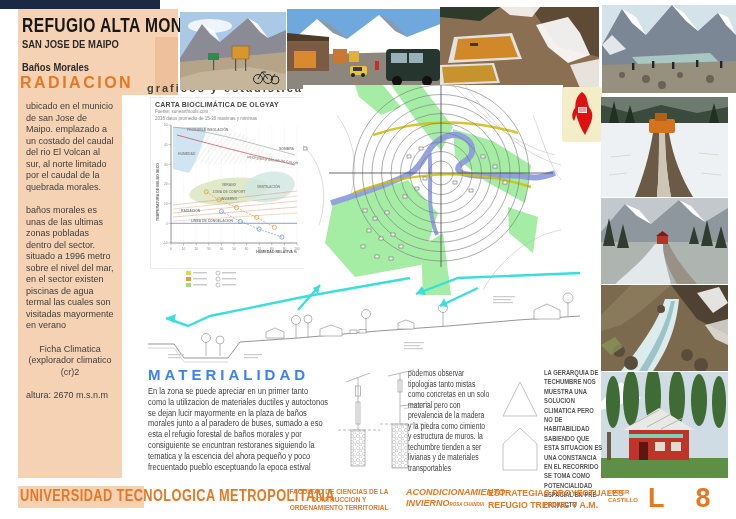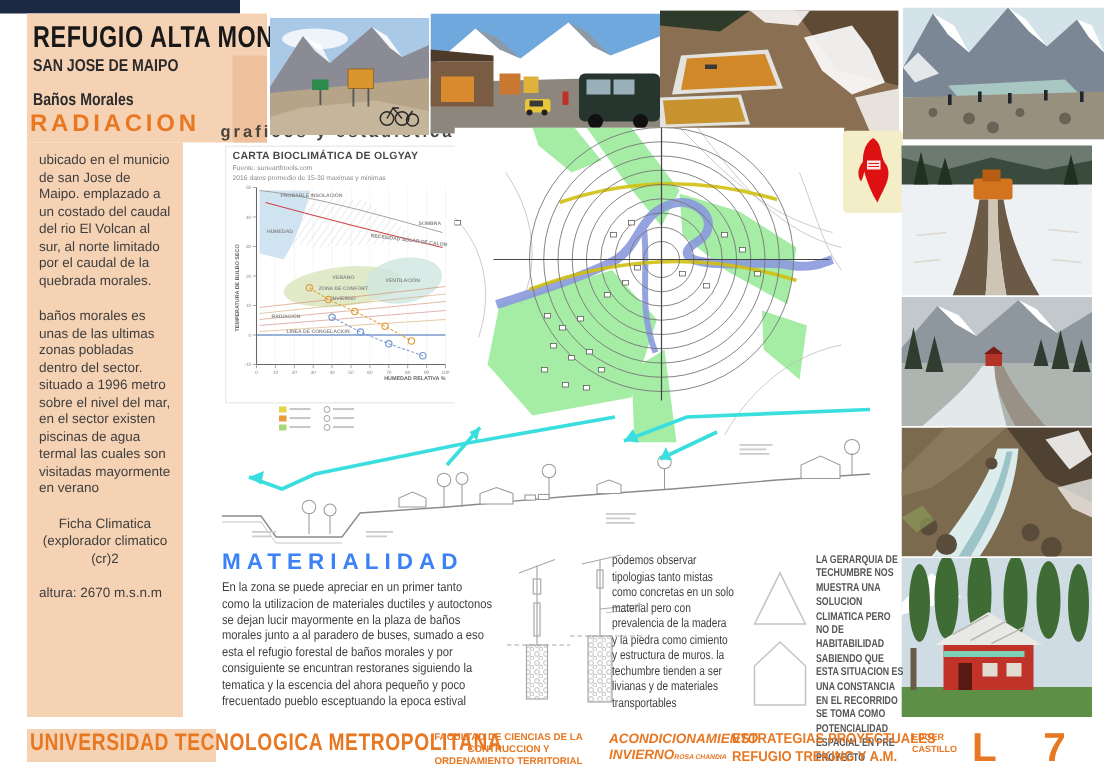--- a/index.html
+++ b/index.html
@@ -555,15 +555,15 @@
   <div class="abs f-proj" style="left:488px;top:487px;">
     <div>ESTRATEGIAS PROYECTUALES</div>
     <div>REFUGIO TREKING Y A.M.</div>
   </div>
 
   <div class="abs f-auth" style="left:608px;top:489px;">
     <div>EDGER</div>
     <div>CASTILLO</div>
   </div>
 
-  <div class="abs f-sheet" style="left:648px;top:483px;">L 7</div>
+  <div class="abs f-sheet" style="left:648px;top:483px;">L 8</div>
 
 </div>
 
 </body></html>

